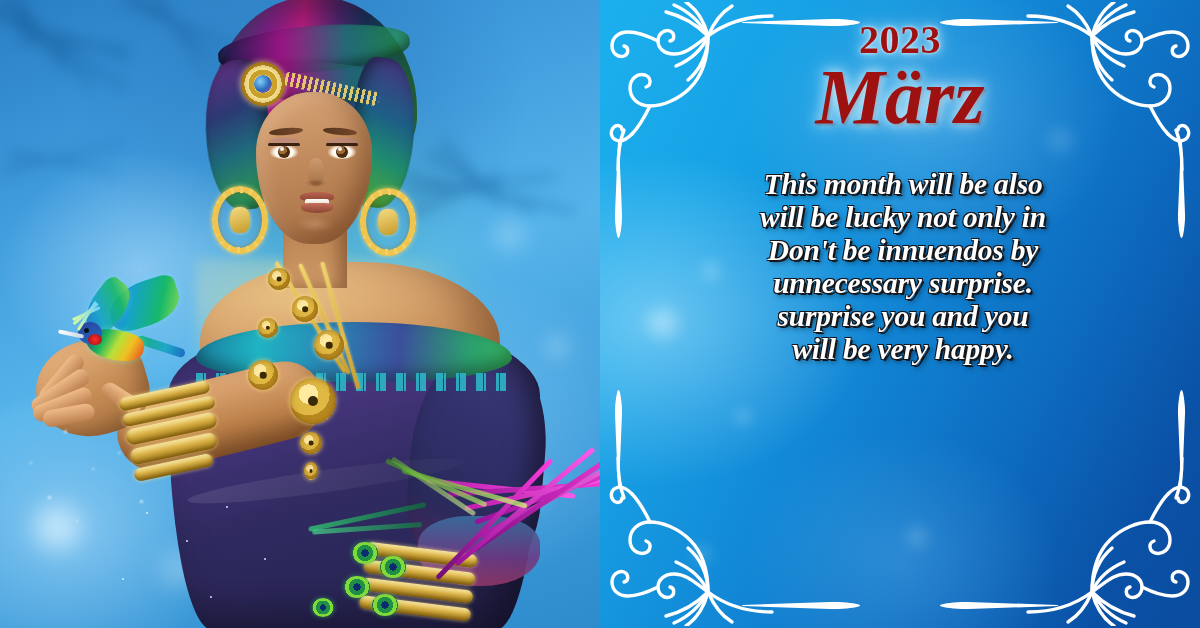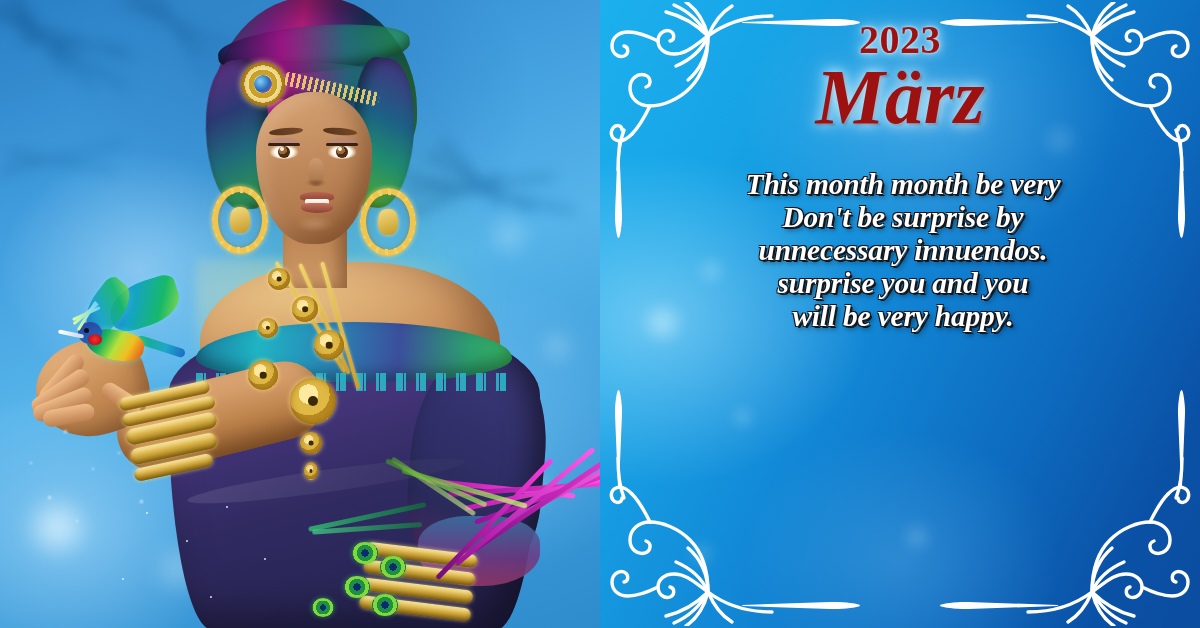--- a/index.html
+++ b/index.html
@@ -546,20 +546,21 @@
       <div class="swash sw-v" style="left:14px;top:140px;height:98px;clip-path:polygon(45% 0,0 100%,100% 100%,55% 0);"></div>
       <div class="swash sw-v" style="right:14px;top:140px;height:98px;clip-path:polygon(45% 0,0 100%,100% 100%,55% 0);"></div>
       <div class="swash sw-v" style="left:14px;bottom:140px;height:98px;clip-path:polygon(45% 100%,0 0,100% 0,55% 100%);"></div>
       <div class="swash sw-v" style="right:14px;bottom:140px;height:98px;clip-path:polygon(45% 100%,0 0,100% 0,55% 100%);"></div>
     </div>
 
     <div class="txt year">2023</div>
     <div class="txt month">März</div>
 
     <div class="body-copy">
-      <span>This month month be very</span>
-      <span>Don't be surprise by</span>
-      <span>unnecessary innuendos.</span>
+      <span>This month will be also</span>
+      <span>will be lucky not only in</span>
+      <span>Don't be innuendos by</span>
+      <span>unnecessary surprise.</span>
       <span>surprise you and you</span>
       <span>will be very happy.</span>
     </div>
   </div>
 </div>
 
 </body></html>

